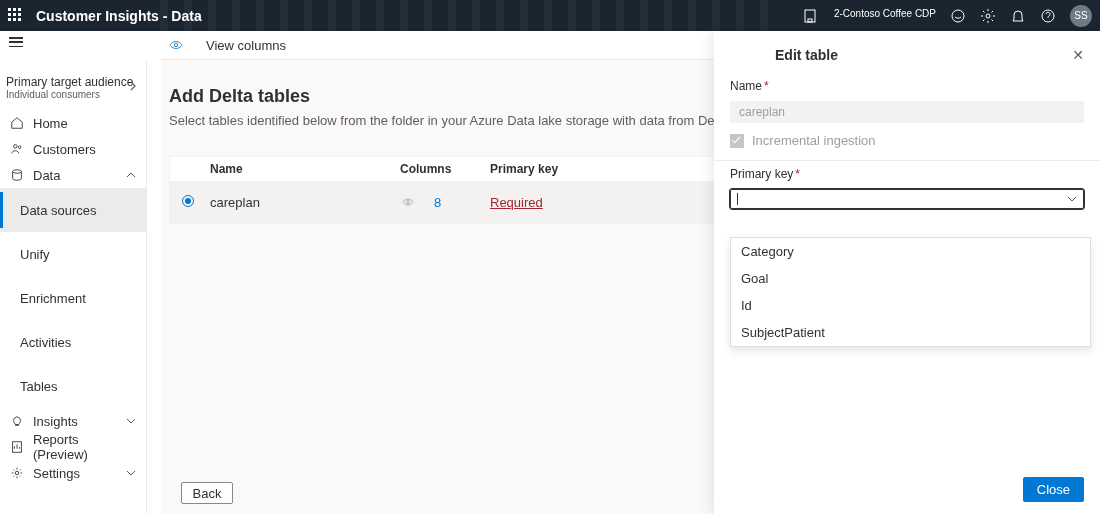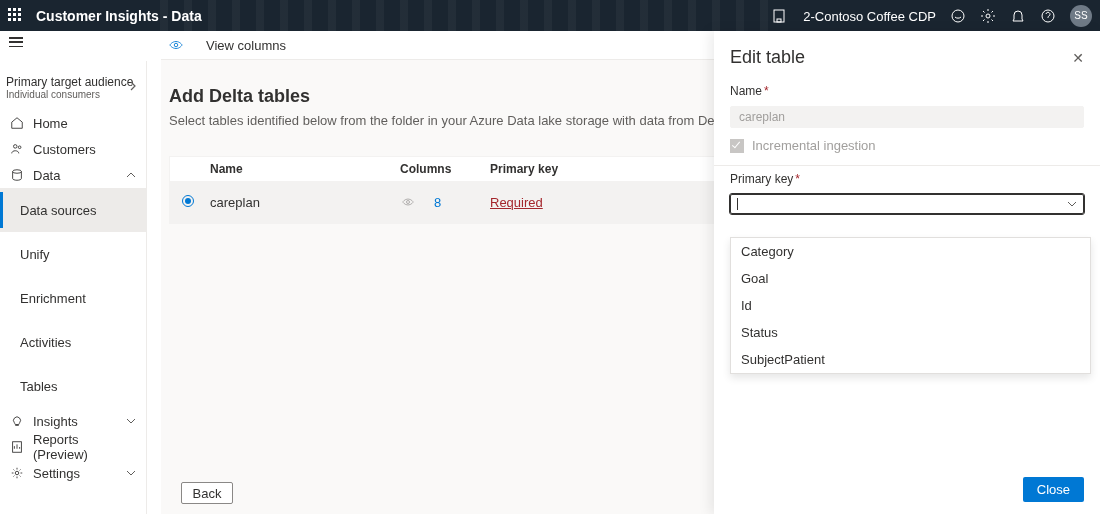--- a/index.html
+++ b/index.html
@@ -4,21 +4,21 @@
 <style>
   * { box-sizing: border-box; margin: 0; padding: 0; font-family: "Segoe UI", -apple-system, sans-serif; }
   body { width: 1100px; height: 514px; background: #fff; overflow: hidden; font-size: 13px; color: #323130; position: relative; }
 
   
   .topbar { height: 31px; background: #1a2530; display: flex; align-items: center; color: #fff; padding: 0 8px; position: relative; }
   .topbar-waffle { width: 16px; height: 16px; display: grid; grid-template-columns: repeat(3,3px); grid-template-rows: repeat(3,3px); gap: 2px; margin-right: 12px; cursor: pointer; }
   .topbar-waffle span { background: #fff; }
   .topbar-title { font-size: 14px; font-weight: 600; }
   .topbar-right { margin-left: auto; display: flex; align-items: center; gap: 14px; }
-  .env { display:flex; align-items:flex-end; gap:16px; font-size:13px; }
+  .env { display:flex; align-items:flex-start; gap:16px; font-size:10px; }
   .topbar-icon { width:16px; height:16px; display:inline-block; }
   .avatar { width:22px; height:22px; border-radius:50%; background:#6f7a86; color:#fff; font-size:10px; display:flex; align-items:center; justify-content:center; }
 
   
   .topbar::after { content:""; position:absolute; left:160px; right:320px; top:0; bottom:0; background: repeating-linear-gradient(90deg, rgba(255,255,255,0.04) 0 8px, transparent 8px 24px); pointer-events:none; }
 
   
   .cmdbar { position:absolute; left:161px; top:31px; right:0; height:29px; border-bottom:1px solid #edebe9; display:flex; align-items:center; padding-left:8px; gap:23px; background:#fff; }
   .cmdbar .eye-icon { color:#0078d4; }
   .cmdbar-text { font-size:13px; color:#323130; }
@@ -56,21 +56,21 @@
   .required { color:#a4262c; text-decoration:underline; }
   .eye2 { color:#605e5c; opacity:.6; }
   .chk { width:12px; height:12px; background:#0078d4; display:inline-block; position:relative; }
   .chk::after { content:""; position:absolute; left:3px; top:0px; width:3px; height:7px; border:solid #fff; border-width:0 1.5px 1.5px 0; transform:rotate(40deg); }
   .info { width:13px; height:13px; border:1px solid #605e5c; border-radius:50%; display:inline-flex; align-items:center; justify-content:center; font-size:9px; color:#605e5c; margin-left:4px;}
   .back-btn { position:absolute; bottom:10px; left:20px; display:flex; align-items:center; justify-content:center; width:52px; height:22px; border:1px solid #8a8886; border-radius:2px; background:#fff; font-size:13px; cursor:pointer; }
 
   
   .panel { position:absolute; right:0; top:31px; bottom:0; width:386px; background:#fff; box-shadow:-4px 0 12px rgba(0,0,0,0.08); z-index:20; display:flex; flex-direction:column; }
   .panel-hd { display:flex; align-items:center; padding:16px 16px 10px 16px; }
-  .panel-title { font-size:18px; font-weight:400; }
+  .panel-title { font-size:14px; font-weight:700;margin-left:45px; }
   .panel-close { margin-left:auto; font-size:14px; color:#605e5c; cursor:pointer; }
   .field-label { font-size:12px; padding: 6px 16px 8px; color:#323130; }
   .req { color:#a4262c; margin-left:2px; }
   .text-input { margin:0 16px; height:22px; background:#f3f2f1; border:1px solid #f3f2f1; border-radius:2px; padding:0 8px; font-size:12px; color:#a19f9d; display:flex; align-items:center; }
   .chk-row { display:flex; align-items:center; gap:8px; padding:10px 16px 12px; border-bottom:1px solid #edebe9; color:#a19f9d; }
   .chk-dis { width:14px; height:14px; background:#c8c6c4; position:relative; }
   .chk-dis::after { content:""; position:absolute; left:4px; top:1px; width:3px; height:7px; border:solid #fff; border-width:0 1.5px 1.5px 0; transform:rotate(40deg); }
   .combo { margin:0 16px; height:20px; border:1px solid #323130; outline:1px solid #323130; border-radius:2px; position:relative; display:flex; align-items:center; padding:0 6px; }
   .caret { width:1px; height:12px; background:#323130; animation:none; }
   .combo-chev { position:absolute; right:6px; top:4px; }
@@ -268,19 +268,18 @@
   <div class="combo">
     <span class="caret"></span>
     <svg class="combo-chev" width="10" height="10" viewBox="0 0 10 10" fill="none" stroke="#605e5c">
         <path d="M1 3l4 4 4-4"></path>
       </svg>
   </div>
   <div class="dropdown">
     <div>Category</div>
     <div>Goal</div>
     <div>Id</div>
-    <div>Status</div>
     <div>SubjectPatient</div>
   </div>
   <div class="panel-footer">
     <button class="close-btn">Close</button>
   </div>
 </div>
 
 </body></html>

